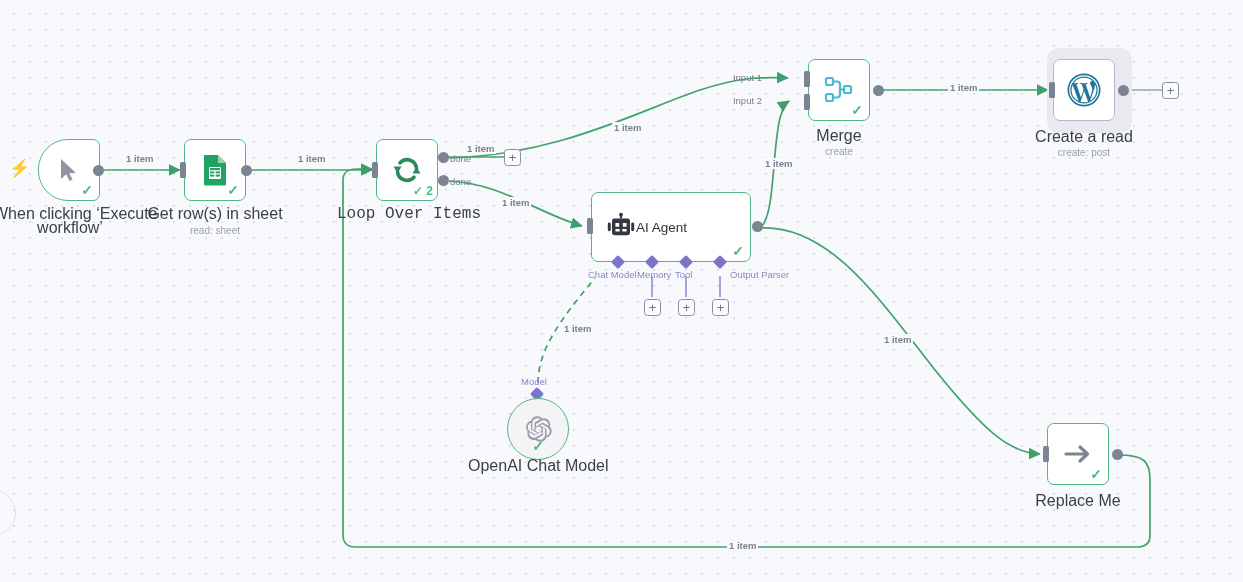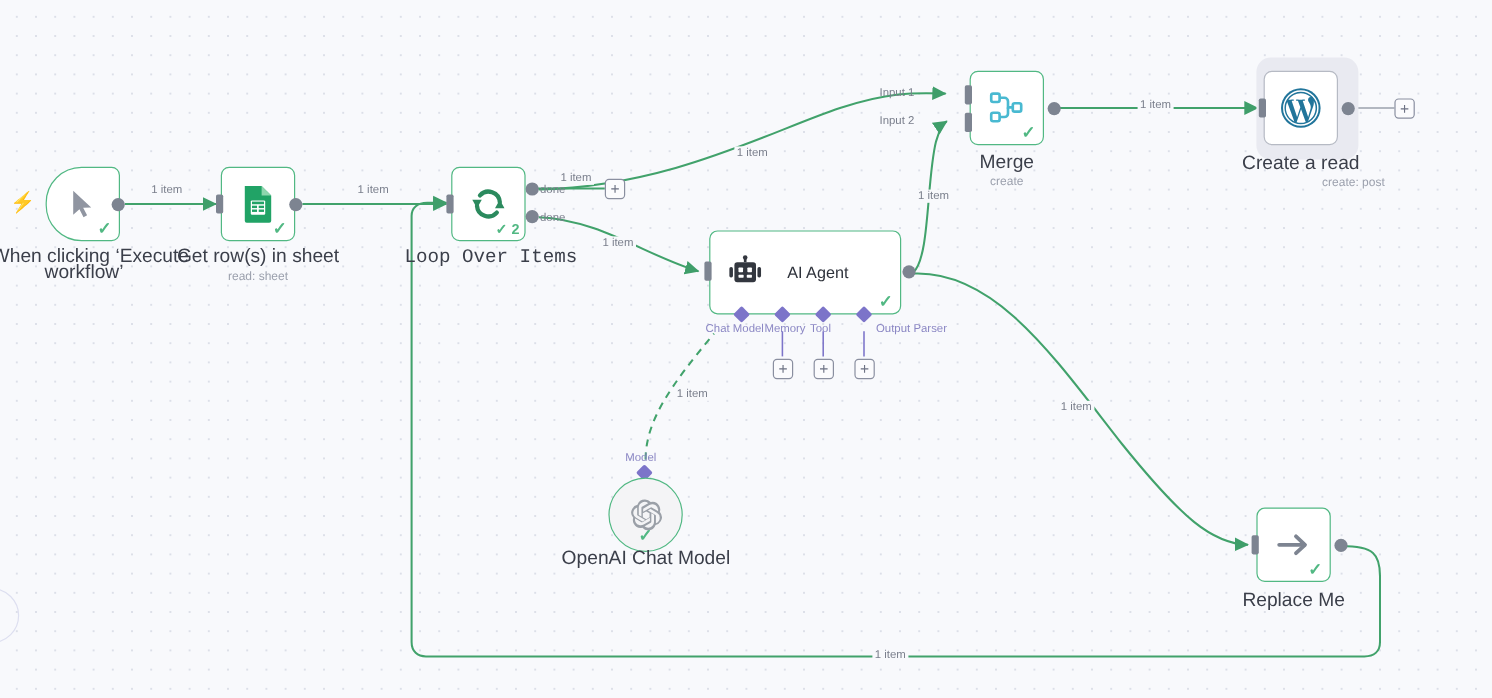--- a/index.html
+++ b/index.html
@@ -79,20 +79,21 @@
     font-size:13px;line-height:15px;text-align:center;
     box-sizing:border-box;
   }
   .edgelabel{
     position:absolute;
     font-size:9.5px;
     color:#7a7f8c;
     background:#f8f9fc;
     padding:0 2px;
     white-space:nowrap;
+    font-weight:bold;
   }
   .portlabel{
     position:absolute;
     font-size:9.5px;
     color:#7a7f8c;
     white-space:nowrap;
   }
   .sublabel{
     position:absolute;
     font-size:9.5px;
@@ -231,21 +232,21 @@
           <rect x="1.8" y="10.6" width="3" height="8.6" rx="1.4"></rect>
           <rect x="25.2" y="10.6" width="3" height="8.6" rx="1.4"></rect>
         </g>
         <g fill="#fff">
           <rect x="9.4" y="11" width="3.8" height="3.8" rx="0.6"></rect>
           <rect x="16.8" y="11" width="3.8" height="3.8" rx="0.6"></rect>
           <rect x="9.4" y="17" width="4.3" height="2.4" rx="0.5"></rect>
           <rect x="16.3" y="17" width="4.3" height="2.4" rx="0.5"></rect>
         </g>
       </svg>
-      <span style="margin-left:20px;font-size:13.5px;color:#2f333c;">AI Agent</span>
+      <span style="margin-left:0;font-size:13.5px;color:#2f333c;">AI Agent</span>
       <span class="check">✓</span>
     </div>
     <div class="inport" style="left:587px;top:218px;"></div>
     <div class="port" style="left:752px;top:221px;"></div>
 
     <div class="diamond" style="left:613px;top:257px;"></div>
     <div class="diamond" style="left:647px;top:257px;"></div>
     <div class="diamond" style="left:681px;top:257px;"></div>
     <div class="diamond" style="left:715px;top:257px;"></div>
 
@@ -317,21 +318,21 @@
                  M26.3 17.38c0-1.53-.55-2.59-1.02-3.41-.63-1.02-1.21-1.88-1.21-2.9 0-1.13.86-2.19 2.07-2.19h.16
                  A12.34 12.34 0 0 0 18 5.63a12.35 12.35 0 0 0-10.32 5.55h.79c1.29 0 3.28-.16 3.28-.16.66-.04.74.94.08 1.02
                  0 0-.67.08-1.41.12l4.49 13.36 2.7-8.09-1.92-5.27c-.66-.04-1.29-.12-1.29-.12-.67-.04-.59-1.06.08-1.02
                  0 0 2.03.16 3.24.16 1.29 0 3.29-.16 3.29-.16.66-.04.74.94.07 1.02 0 0-.67.08-1.41.12l4.46 13.26 1.23-4.1
                  c.53-1.72.94-2.94.94-4Z
                  M18.22 19.08l-3.7 10.76a12.36 12.36 0 0 0 7.59-.2.97.97 0 0 1-.09-.17l-3.8-10.39Z
                  M28.8 12.1c.05.4.08.82.08 1.28 0 1.26-.23 2.68-.94 4.46l-3.79 10.96A12.34 12.34 0 0 0 28.8 12.1Z" fill="#fff"></path>
       </svg>
     </div>
     <div class="nlabel" style="left:1014px;top:130px;width:140px;">Create a read</div>
-    <div class="nsub" style="left:1014px;top:146px;width:140px;text-align:right;">create: post</div>
+    <div class="nsub" style="left:1014px;top:146px;width:140px;">create: post</div>
     <div class="inport" style="left:1049px;top:82px;"></div>
     <div class="port" style="left:1118px;top:85px;"></div>
     <div class="plusbtn" style="left:1162px;top:82px;">+</div>
   </div>
 
   <div class="node">
     <div class="nbox" style="left:1047px;top:423px;">
       <svg class="ic" width="32" height="26" viewBox="0 0 32 26">
         <g fill="none" stroke="#7d8491" stroke-width="3.2" stroke-linecap="round" stroke-linejoin="round">
           <path d="M4 13 H25"></path>

